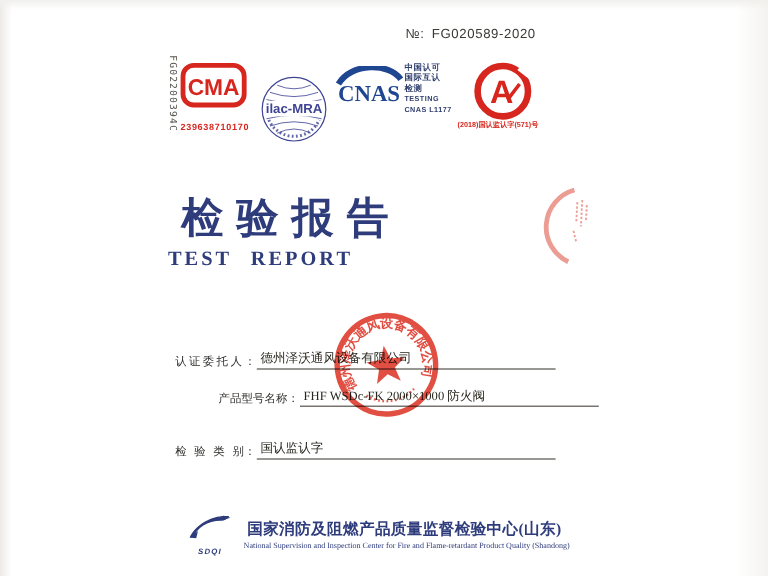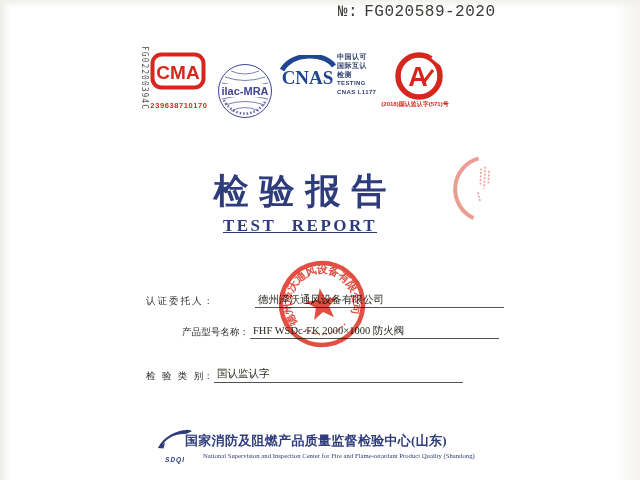--- a/index.html
+++ b/index.html
@@ -8,56 +8,56 @@
     background:#ffffff;
     font-family:"Liberation Serif","DejaVu Serif",serif;
     color:#2a2925;
   }
   .abs{position:absolute;}
   
   .edge-left{left:0;top:0;width:10px;height:480px;background:linear-gradient(to right,#ecebe8,rgba(255,255,255,0));}
   .edge-right{right:0;top:0;width:26px;height:480px;background:linear-gradient(to left,#f4f3f0,rgba(255,255,255,0));}
   .edge-top{left:0;top:0;width:640px;height:8px;background:linear-gradient(to bottom,#f1f0ed,rgba(255,255,255,0));}
 
-  .report-no{left:338px;top:3px;font-size:16px;color:#3a3a36;font-family:Liberation Mono, monospace;letter-spacing:.5px;}
+  .report-no{left:338px;top:23px;font-size:11px;color:#3a3a36;font-family:Liberation Sans, sans-serif;letter-spacing:.5px;}
   .report-no .lbl{margin-right:6px;}
 
   .serial-vertical{
     left:149px;top:46px;width:78px;font-size:8px;letter-spacing:1px;color:#55534e;
     font-family:"DejaVu Sans Mono",monospace;
     transform:rotate(90deg);transform-origin:0 0;white-space:nowrap;
   }
 
   .cma-block{left:150px;top:52px;}
   .cma-number{left:148px;top:101px;width:62px;text-align:center;font-size:7.5px;font-weight:bold;color:#d7261d;letter-spacing:.6px;font-family:"Liberation Sans",sans-serif;}
   .ilac-block{left:217px;top:63px;}
   .cnas-block{left:279px;top:55px;}
   .cnas-text{left:337px;top:52px;width:52px;color:#31406f;font-family:"Liberation Sans",sans-serif;}
   .cnas-text .zh{font-size:7px;font-weight:bold;line-height:9px;letter-spacing:.5px;}
   .cnas-text .en{font-size:6px;font-weight:bold;line-height:9px;letter-spacing:.4px;}
   .cal-block{left:390px;top:51px;}
   .cal-caption{left:372px;top:100px;width:86px;text-align:center;font-size:6px;font-weight:bold;color:#d7261d;font-family:"Liberation Sans",sans-serif;}
 
-  .title-block{left:140px;top:172px;width:320px;text-align:center;color:#2e3c7c;}
+  .title-block{left:140px;top:162px;width:320px;text-align:left;color:#2e3c7c;}
   .title-zh{font-size:35px;font-weight:bold;letter-spacing:11px;text-indent:11px;line-height:1.15;}
-  .title-en{margin-top:4px;font-size:17px;font-weight:bold;letter-spacing:2.5px;word-spacing:9px;text-decoration:underline;}
+  .title-en{margin-top:4px;font-size:17px;font-weight:bold;letter-spacing:2.5px;word-spacing:9px;}
 
   .fields{left:146px;top:0;width:330px;}
   .field-row{position:absolute;left:0;display:flex;align-items:flex-end;height:15px;}
-  .field-row.r0{top:293px;gap:41px;} .field-row.r1{top:324px;margin-left:36px;} .field-row.r2{top:368px;font-family:Liberation Mono, monospace;}
+  .field-row.r0{top:293px;} .field-row.r1{top:324px;margin-left:36px;} .field-row.r2{top:368px;font-family:Liberation Mono, monospace;}
   .field-label{width:67px;font-size:9.5px;color:#2e2d2b;text-align:justify;text-align-last:justify;white-space:nowrap;flex:none;}
   .field-value-wrap{width:249px;margin-left:1px;border-bottom:1px solid #56534e;flex:none;}
   .field-value{font-size:10.5px;color:#28271f;padding:0 0 1px 3px;white-space:nowrap;}
 
   .company-stamp{left:276px;top:258px;width:92px;height:92px;opacity:.87;mix-blend-mode:multiply;transform:rotate(-8deg);}
   .partial-stamp{left:451px;top:154px;width:42px;height:72px;opacity:.75;transform:rotate(3deg);}
 
   .sdqi{left:155px;top:428px;width:40px;text-align:center;}
   .sdqi-label{font-size:6.5px;font-style:italic;font-weight:bold;color:#2e3c7c;letter-spacing:1px;font-family:"Liberation Sans",sans-serif;}
-  .org-zh{left:185px;top:432px;width:260px;font-size:13px;font-weight:bold;color:#2e3c7c;letter-spacing:.3px;white-space:nowrap;}
+  .org-zh{left:206px;top:432px;width:260px;font-size:13px;font-weight:bold;color:#2e3c7c;letter-spacing:.3px;white-space:nowrap;}
   .org-en{left:203px;top:452px;width:244px;font-size:6.7px;color:#2e3c7c;white-space:nowrap;font-family:"Liberation Serif",serif;}
 </style>
 </head>
 <body>
 
 <div class="abs edge-left"></div>
 <div class="abs edge-right"></div>
 <div class="abs edge-top"></div>
 
 <div class="abs report-no">

